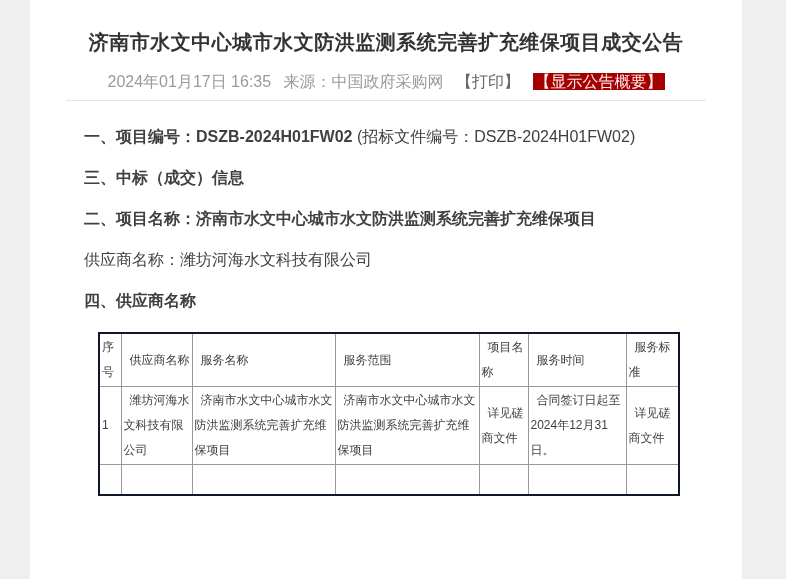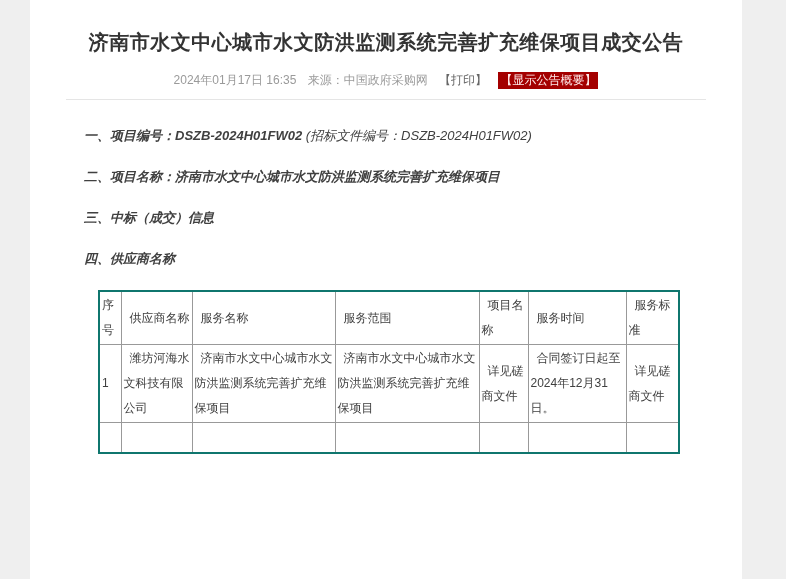--- a/index.html
+++ b/index.html
@@ -18,49 +18,48 @@
   }
   .title{
     margin:0;
     font-size:20px;line-height:32px;font-weight:bold;
     color:#333333;text-align:center;
     letter-spacing:0.5px;
   }
   .meta{
     margin-top:14px;
     text-align:center;
-    font-size:12px;line-height:17px;
+    font-size:16px;line-height:17px;
     color:#9a9a9a;
   }
   .meta span{vertical-align:middle;}
   .meta .print{color:#666666;margin-left:8px;cursor:pointer;}
   .meta .badge{
     display:inline-block;
     background:#a40000;color:#ffe9e9;
     padding:0 2px;margin-left:8px;
     line-height:17px;cursor:pointer;
   }
   .divider{
     border:none;border-top:1px solid #e5e5e5;
     margin:10px 0 0 0;
   }
   p.line{
-    font-size:13px;line-height:20px;
+    font-size:16px;line-height:20px;
     color:#404040;
     margin:21px 0 21px 18px;
-    font-style:italic;
   }
   p.first{margin-top:26px;}
   p.line .b{font-weight:bold;}
   table.award{
     border-collapse:collapse;
     table-layout:fixed;
     width:580px;
     margin:14px 4px 0 32px;
-    border:2px solid #0f766e;
+    border:2px solid #0f172a;
     font-size:12px;color:#404040;
   }
   table.award th, table.award td{
     border:1px solid #999999;
     font-weight:normal;
     text-align:left;
     vertical-align:middle;
     padding:1px 2px;
     line-height:25px;
     word-break:break-all;
@@ -83,24 +82,25 @@
       <span>2024年01月17日 16:35</span>
       <span style="margin-left:8px;">来源：</span><span>中国政府采购网</span>
       <span class="print">【打印】</span>
       <span class="badge">【显示公告概要】</span>
     </div>
 
     <hr class="divider">
 
     <p class="line first"><span class="b">一、项目编号：DSZB-2024H01FW02</span><span> (招标文件编号：DSZB-2024H01FW02)</span></p>
 
+    <p class="line"><span class="b">三、中标（成交）信息</span></p>
+
     <p class="line"><span class="b">二、项目名称：济南市水文中心城市水文防洪监测系统完善扩充维保项目</span></p>
 
-    <p class="line"><span class="b">三、中标（成交）信息</span></p>
-
+    <p class="line">供应商名称：潍坊河海水文科技有限公司</p>
 
 
 
     <p class="line"><span class="b">四、供应商名称</span></p>
 
     <table class="award">
       <colgroup>
         <col style="width:22px">
           <col style="width:71px">
           <col style="width:143px">

